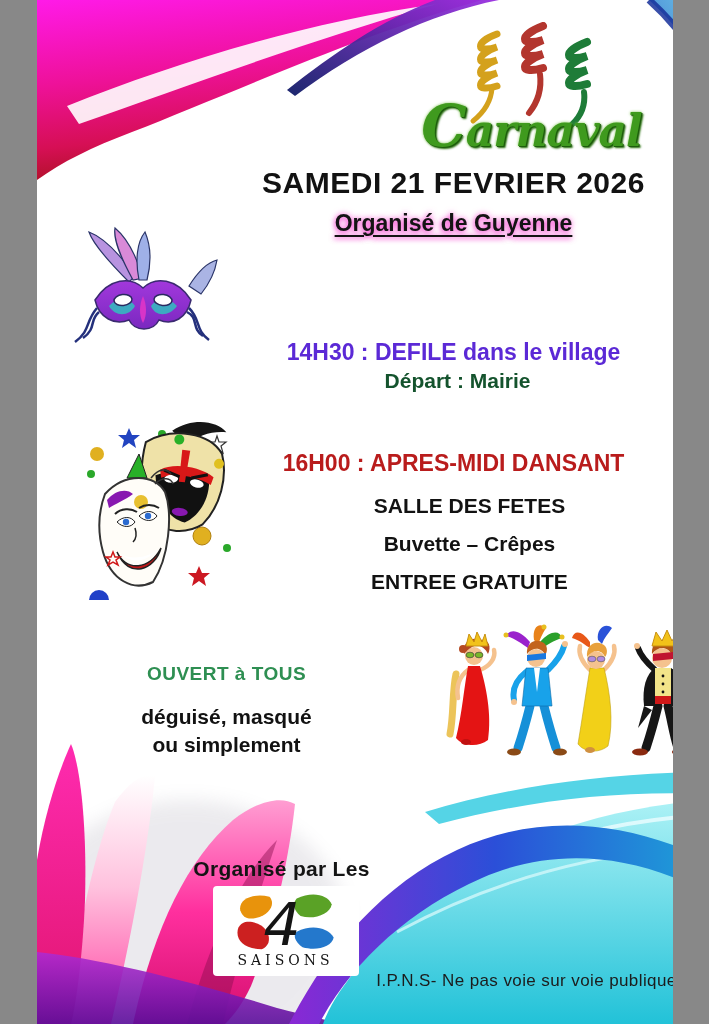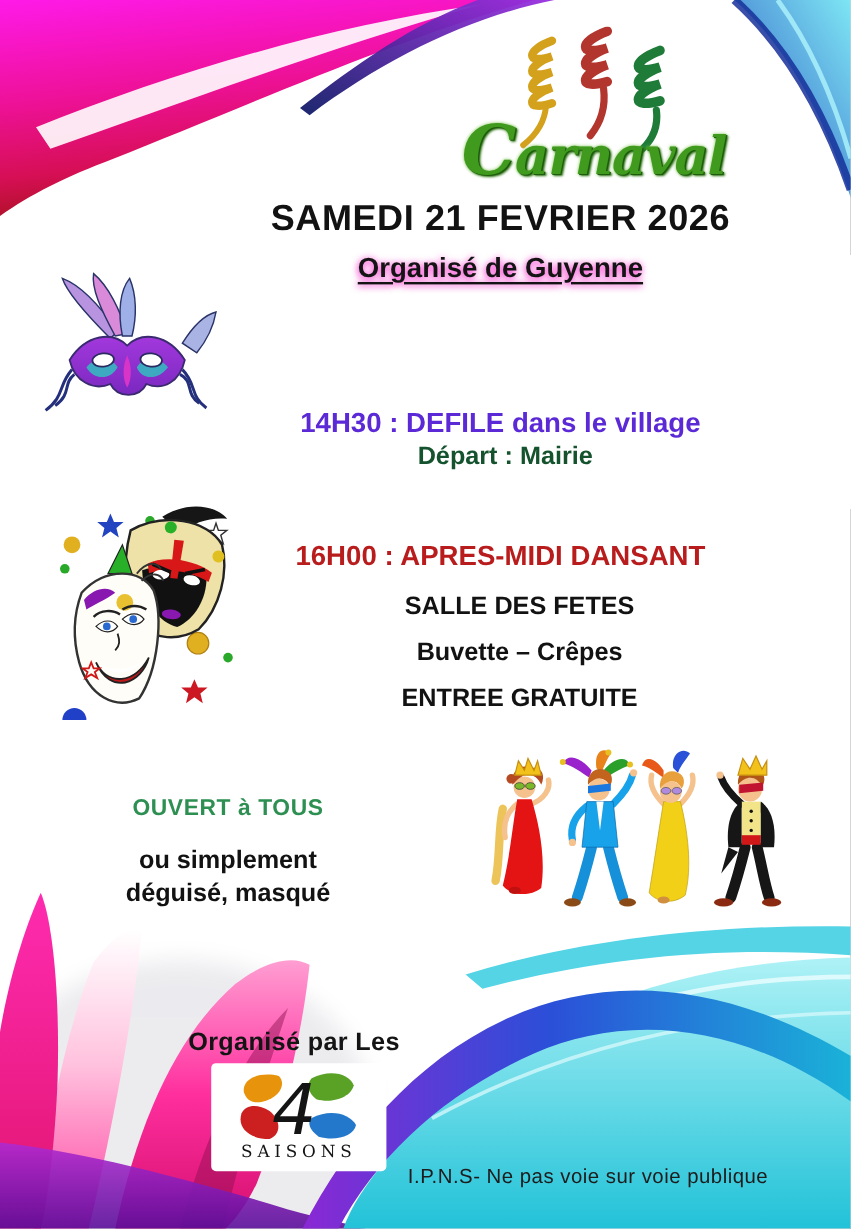--- a/index.html
+++ b/index.html
@@ -1,16 +1,16 @@
 <!DOCTYPE html>
 <html><head>
 <meta charset="utf-8">
 <style>
   html,body{margin:0;padding:0;background:#888;}
-  .page{position:relative;width:709px;height:1024px;margin:0 auto;background:#ffffff;overflow:hidden;
+  .page{position:relative;width:636px;height:1024px;margin:0 auto;background:#ffffff;overflow:hidden;
         font-family:"Liberation Sans",sans-serif;}
   .bg{position:absolute;left:0;top:0;width:709px;height:1024px;z-index:0;}
   .art{position:absolute;z-index:1;}
   .txt{position:absolute;z-index:2;text-align:center;}
 
   .carnaval{left:330px;top:92px;width:330px;font-family:"DejaVu Serif",serif;font-style:italic;font-weight:bold;
             font-size:44px;color:#3f9a1e;letter-spacing:-1px;
             text-shadow:1px 1px 0 #1d5c0d,2px 2px 2px #2a6e12,0 0 3px #79c24a;}
   .carnaval::first-letter{font-size:1.3em;}
 
@@ -279,22 +279,22 @@
 
   <div class="txt ev2">16H00 : APRES-MIDI DANSANT</div>
   <div class="txt ev2lines">
     <div>SALLE DES FETES</div>
     <div>Buvette – Crêpes</div>
     <div>ENTREE GRATUITE</div>
   </div>
 
   <div class="txt open-title">OUVERT à TOUS</div>
   <div class="txt open-lines">
+    <div>déguisé, masqué</div>
     <div>ou simplement</div>
-    <div>déguisé, masqué</div>
   </div>
 
   <div class="txt organise">Organisé par Les</div>
 
   <div class="art logo-box">
     <svg width="146" height="68" viewBox="0 0 150 68">
       <path d="M28,24 C26,12 42,6 58,10 C64,16 60,28 44,32 C34,34 30,30 28,24 Z" fill="#e8930c"></path>
       <path d="M86,12 C102,4 118,8 122,18 C120,28 104,34 90,30 C82,24 82,16 86,12 Z" fill="#5aa226"></path>
       <path d="M26,42 C22,54 32,64 50,64 C60,60 60,48 50,40 C40,34 30,34 26,42 Z" fill="#cc2020"></path>
       <path d="M86,46 C102,38 118,42 124,52 C122,62 106,66 92,62 C84,56 82,50 86,46 Z" fill="#2478cc"></path>

